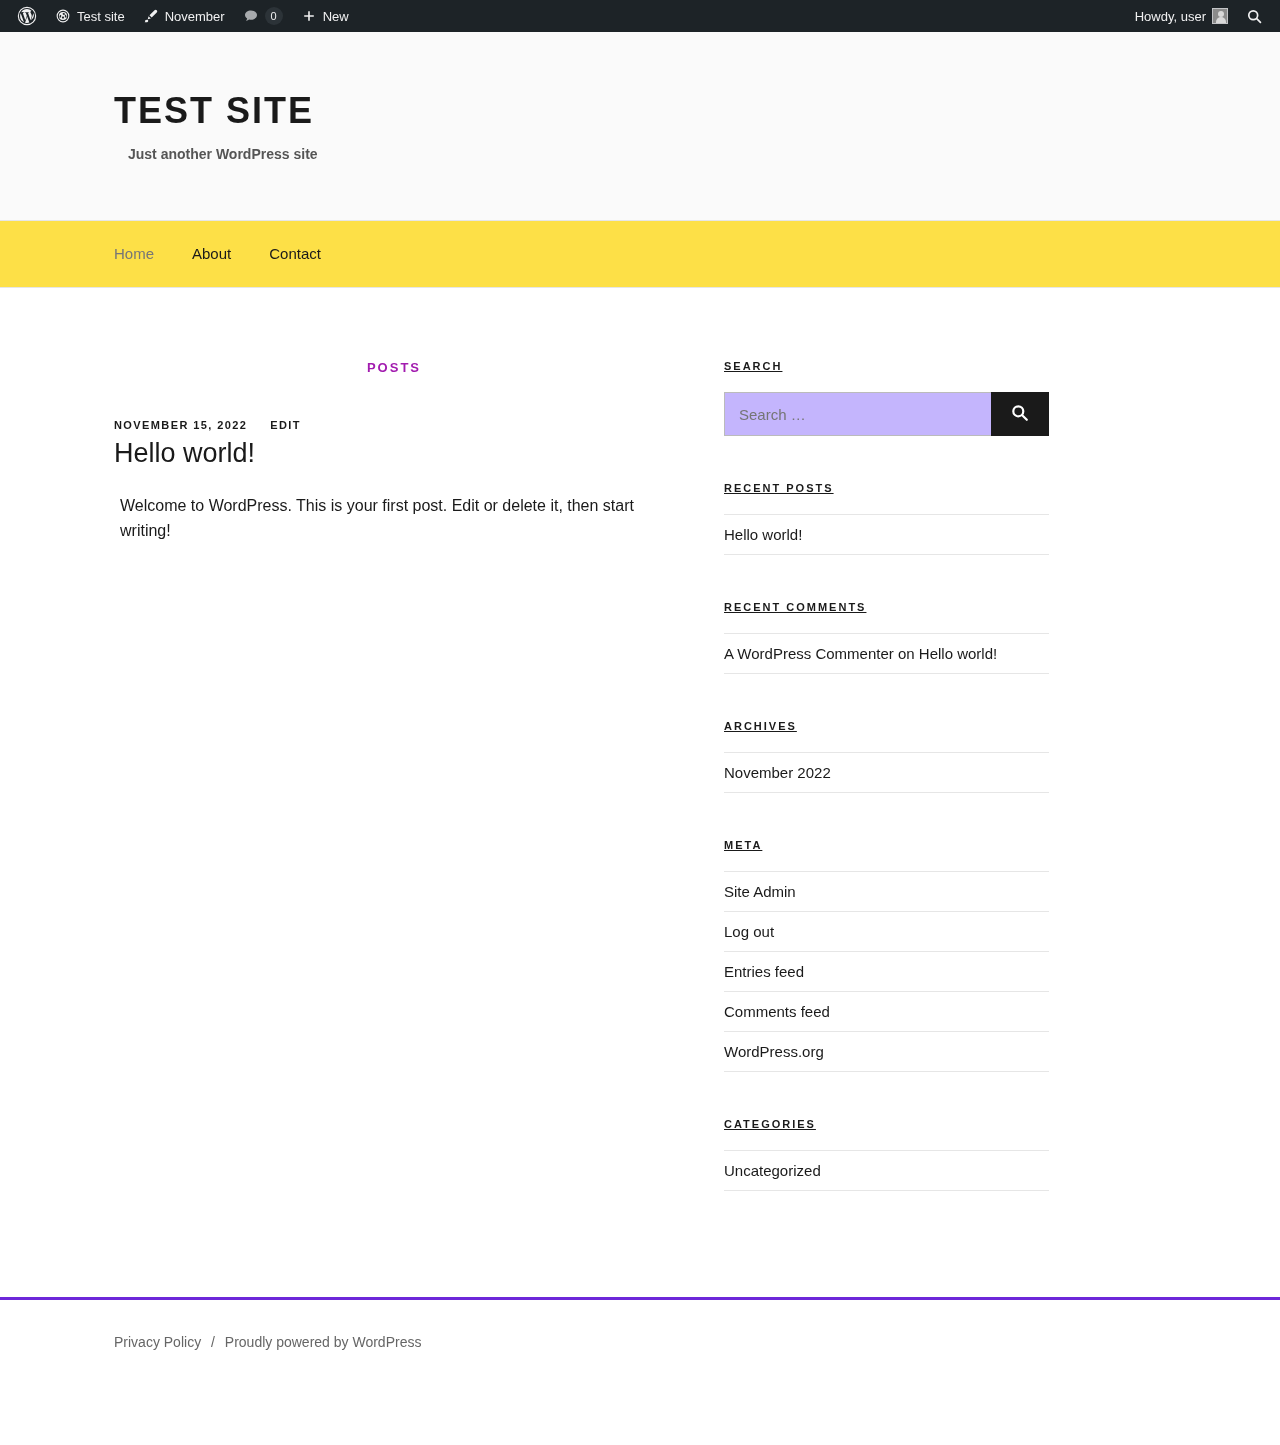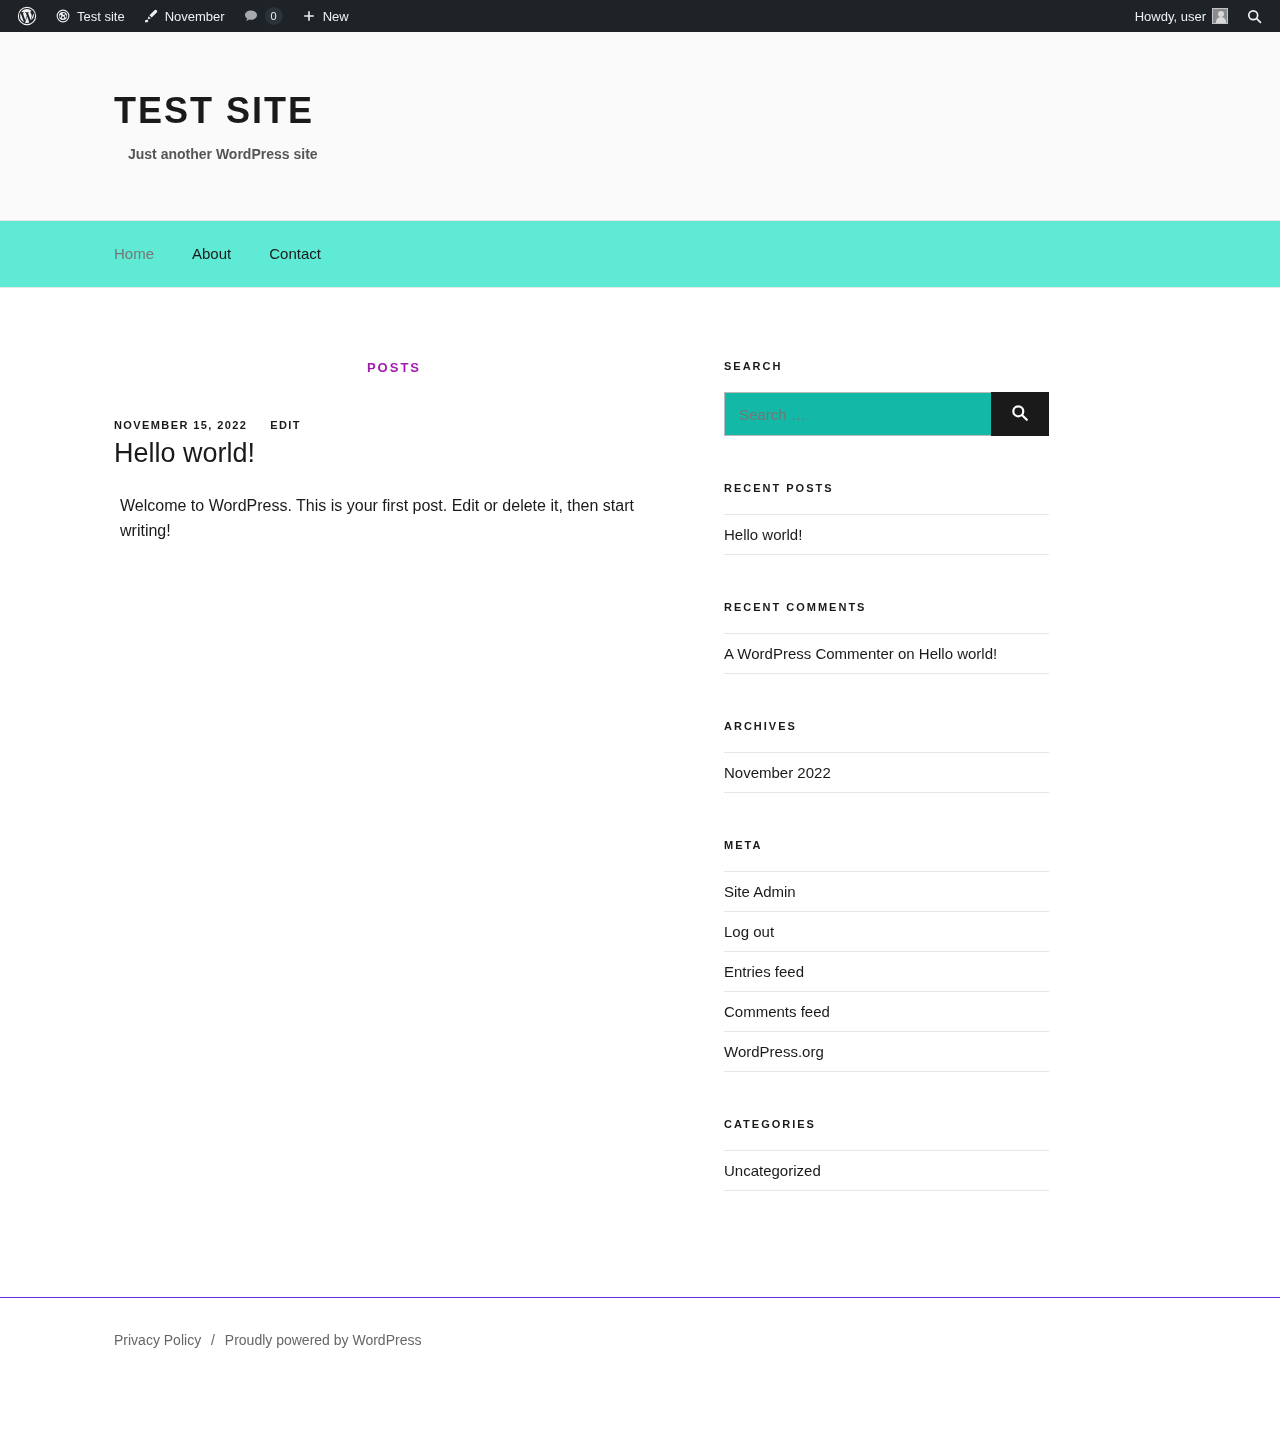--- a/index.html
+++ b/index.html
@@ -95,21 +95,21 @@
   .site-desc {
     font-size: 14px;
     color: #555;
     margin: 14px;
     font-weight: bold;
   }
 
   
   .site-nav {
     border-bottom: 1px solid #e6e6e6;
-    background: #5eead4;
+    background: #fde047;
   }
   .nav-inner {
     display: flex;
     align-items: center;
     height: 66px;
     gap: 0;
   }
   .nav-item {
     font-size: 15px;
     padding: 0 19px;
@@ -168,36 +168,37 @@
 
   
   .widget { margin-bottom: 46px; }
   .widget-title {
     font-size: 11px;
     letter-spacing: 2px;
     font-weight: 700;
     text-transform: uppercase;
     margin: 0 0 20px 0;
     color: #1a1a1a;
+    text-decoration: underline;
   }
   .search-form {
     display: flex;
     align-items: stretch;
     height: 44px;
   }
   .search-input {
     flex: 1 1 auto;
     border: 1px solid #bbb;
     border-right: none;
     padding: 0 14px;
     font-size: 15px;
     color: #444;
     font-family: "Liberation Sans", sans-serif;
     outline: none;
-    background: #14b8a6;
+    background: #c4b5fd;
   }
   .search-submit {
     width: 58px;
     background: #1a1a1a;
     border: 1px solid #1a1a1a;
     display: flex;
     align-items: center;
     justify-content: center;
     cursor: pointer;
     padding: 0;
@@ -208,21 +209,21 @@
     padding: 11px 0;
     font-size: 15px;
     color: #1a1a1a;
   }
   .widget ul li:first-child { border-top: 1px solid #e6e6e6; }
   .widget ul li a { color: #1a1a1a; text-decoration: none; }
   .comment-author { color: #1a1a1a; }
 
   
   .site-footer {
-    border-top: 1px solid #6d28d9;
+    border-top: 3px solid #6d28d9;
     padding: 34px 0;
   }
   .footer-inner {
     font-size: 14px;
     color: #666;
     padding-left: 0;
   }
   .footer-inner a { color: #666; text-decoration: none; }
   .footer-sep { margin: 0 6px; }
 </style>

